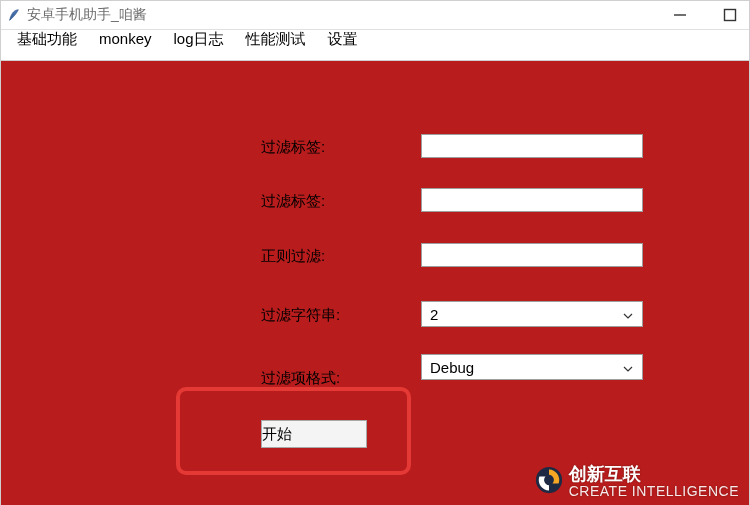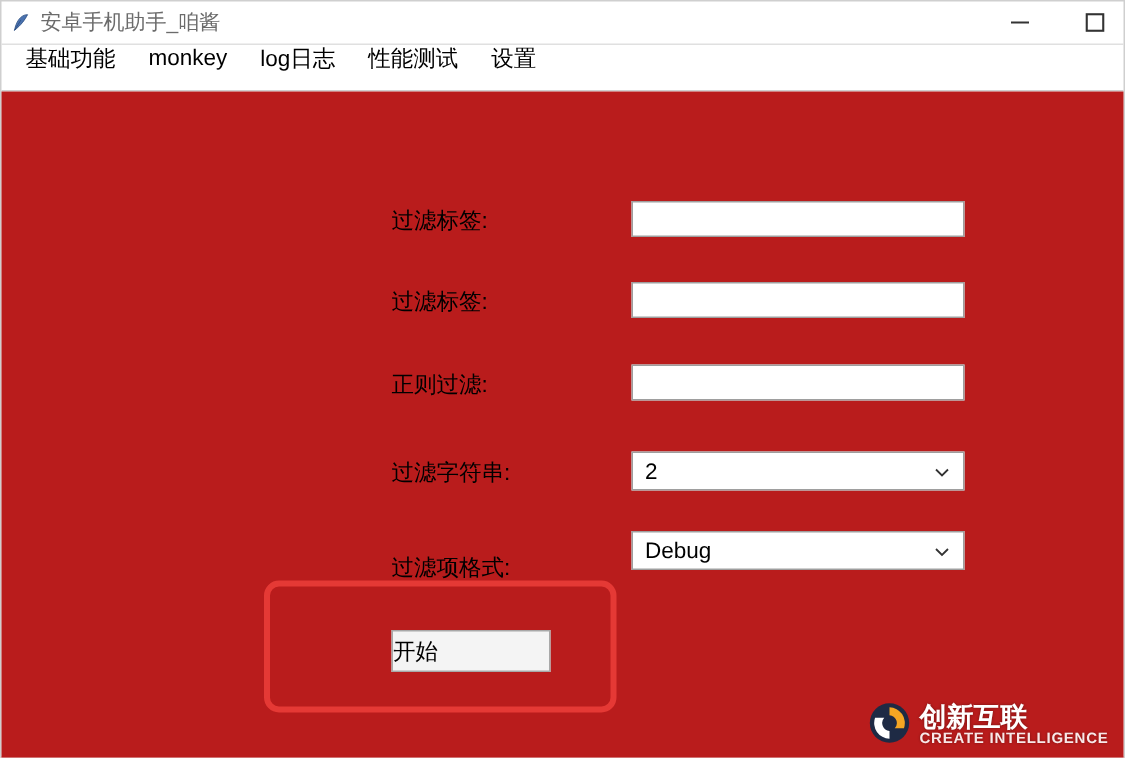--- a/index.html
+++ b/index.html
@@ -144,22 +144,22 @@
     font-size: 18px;
     font-weight: 600;
     text-shadow: 0 0 2px rgba(0,0,0,0.4);
     justify-content: space-between;
   }
   .watermark .logo {
     width: 28px;
     height: 28px;
   }
   .watermark .sub {
-    font-size: 10px;
-    font-weight: 700;
+    font-size: 14px;
+    font-weight: 400;
     letter-spacing: 0.5px;
     opacity: 0.9;
     display: block;
     line-height: 1;
     margin-top: -2px;
   }
 </style>
 </head>
 <body>
 

